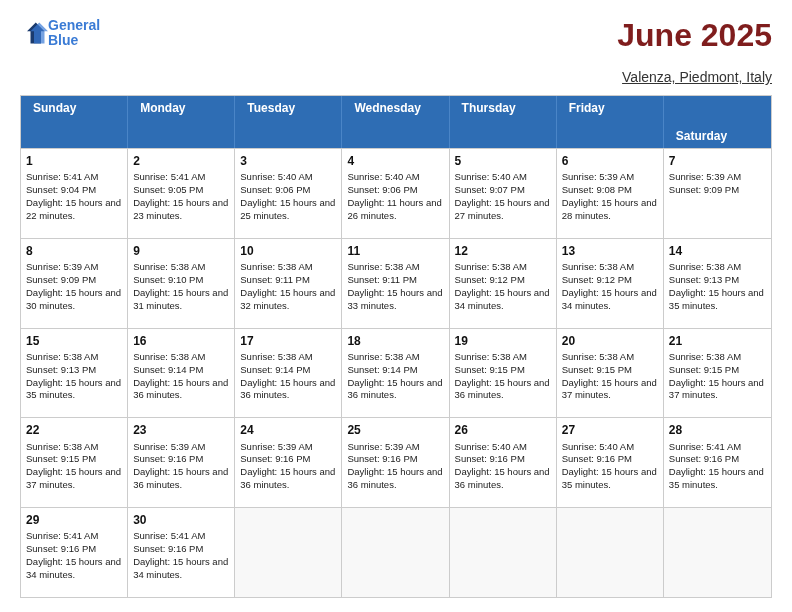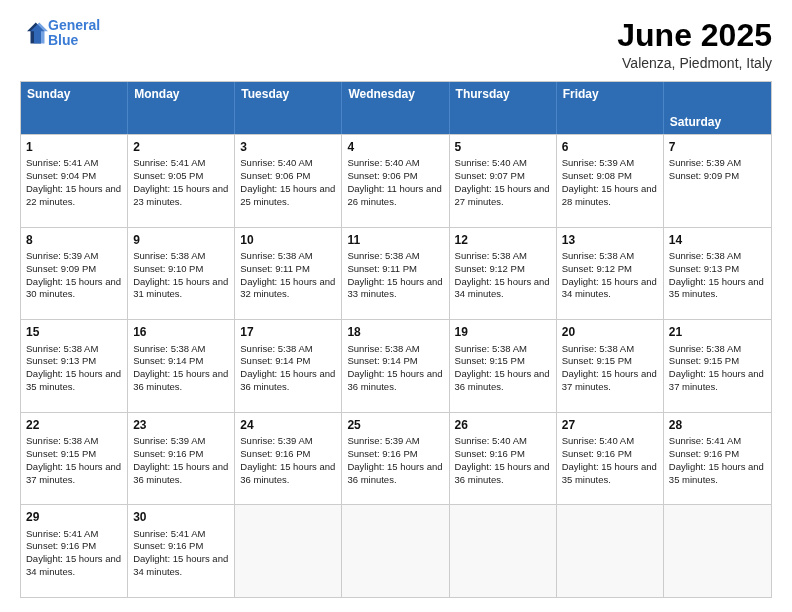--- a/index.html
+++ b/index.html
@@ -40,38 +40,39 @@
     .logo-icon {
       width: 28px;
       height: 28px;
     }
     .title-section {
       text-align: right;
     }
     .main-title {
       font-size: 32px;
       font-weight: bold;
-      color: #000000;
+      color: #7f1d1d;
       line-height: 1.1;
     }
     .subtitle {
       font-size: 14px;
       color: #333;
-      margin-top: 2px;
+      margin-top: 16px;
+      text-decoration: underline;
     }
     .cal-header-row {
       display: grid;
       grid-template-columns: repeat(7, 1fr);
       background: #2e6db4;
     }
     .cal-header-cell {
       color: #fff;
       font-weight: bold;
       font-size: 12px;
-      padding: 5px 6px;
+      padding: 5px 12px;
       text-align: left;
       border-right: 1px solid #4a85c7;
     }
     .cal-header-cell:last-child {
       border-right: none;
       margin-top: 28px;
     }
     .cal-week {
       display: grid;
       grid-template-columns: repeat(7, 1fr);

